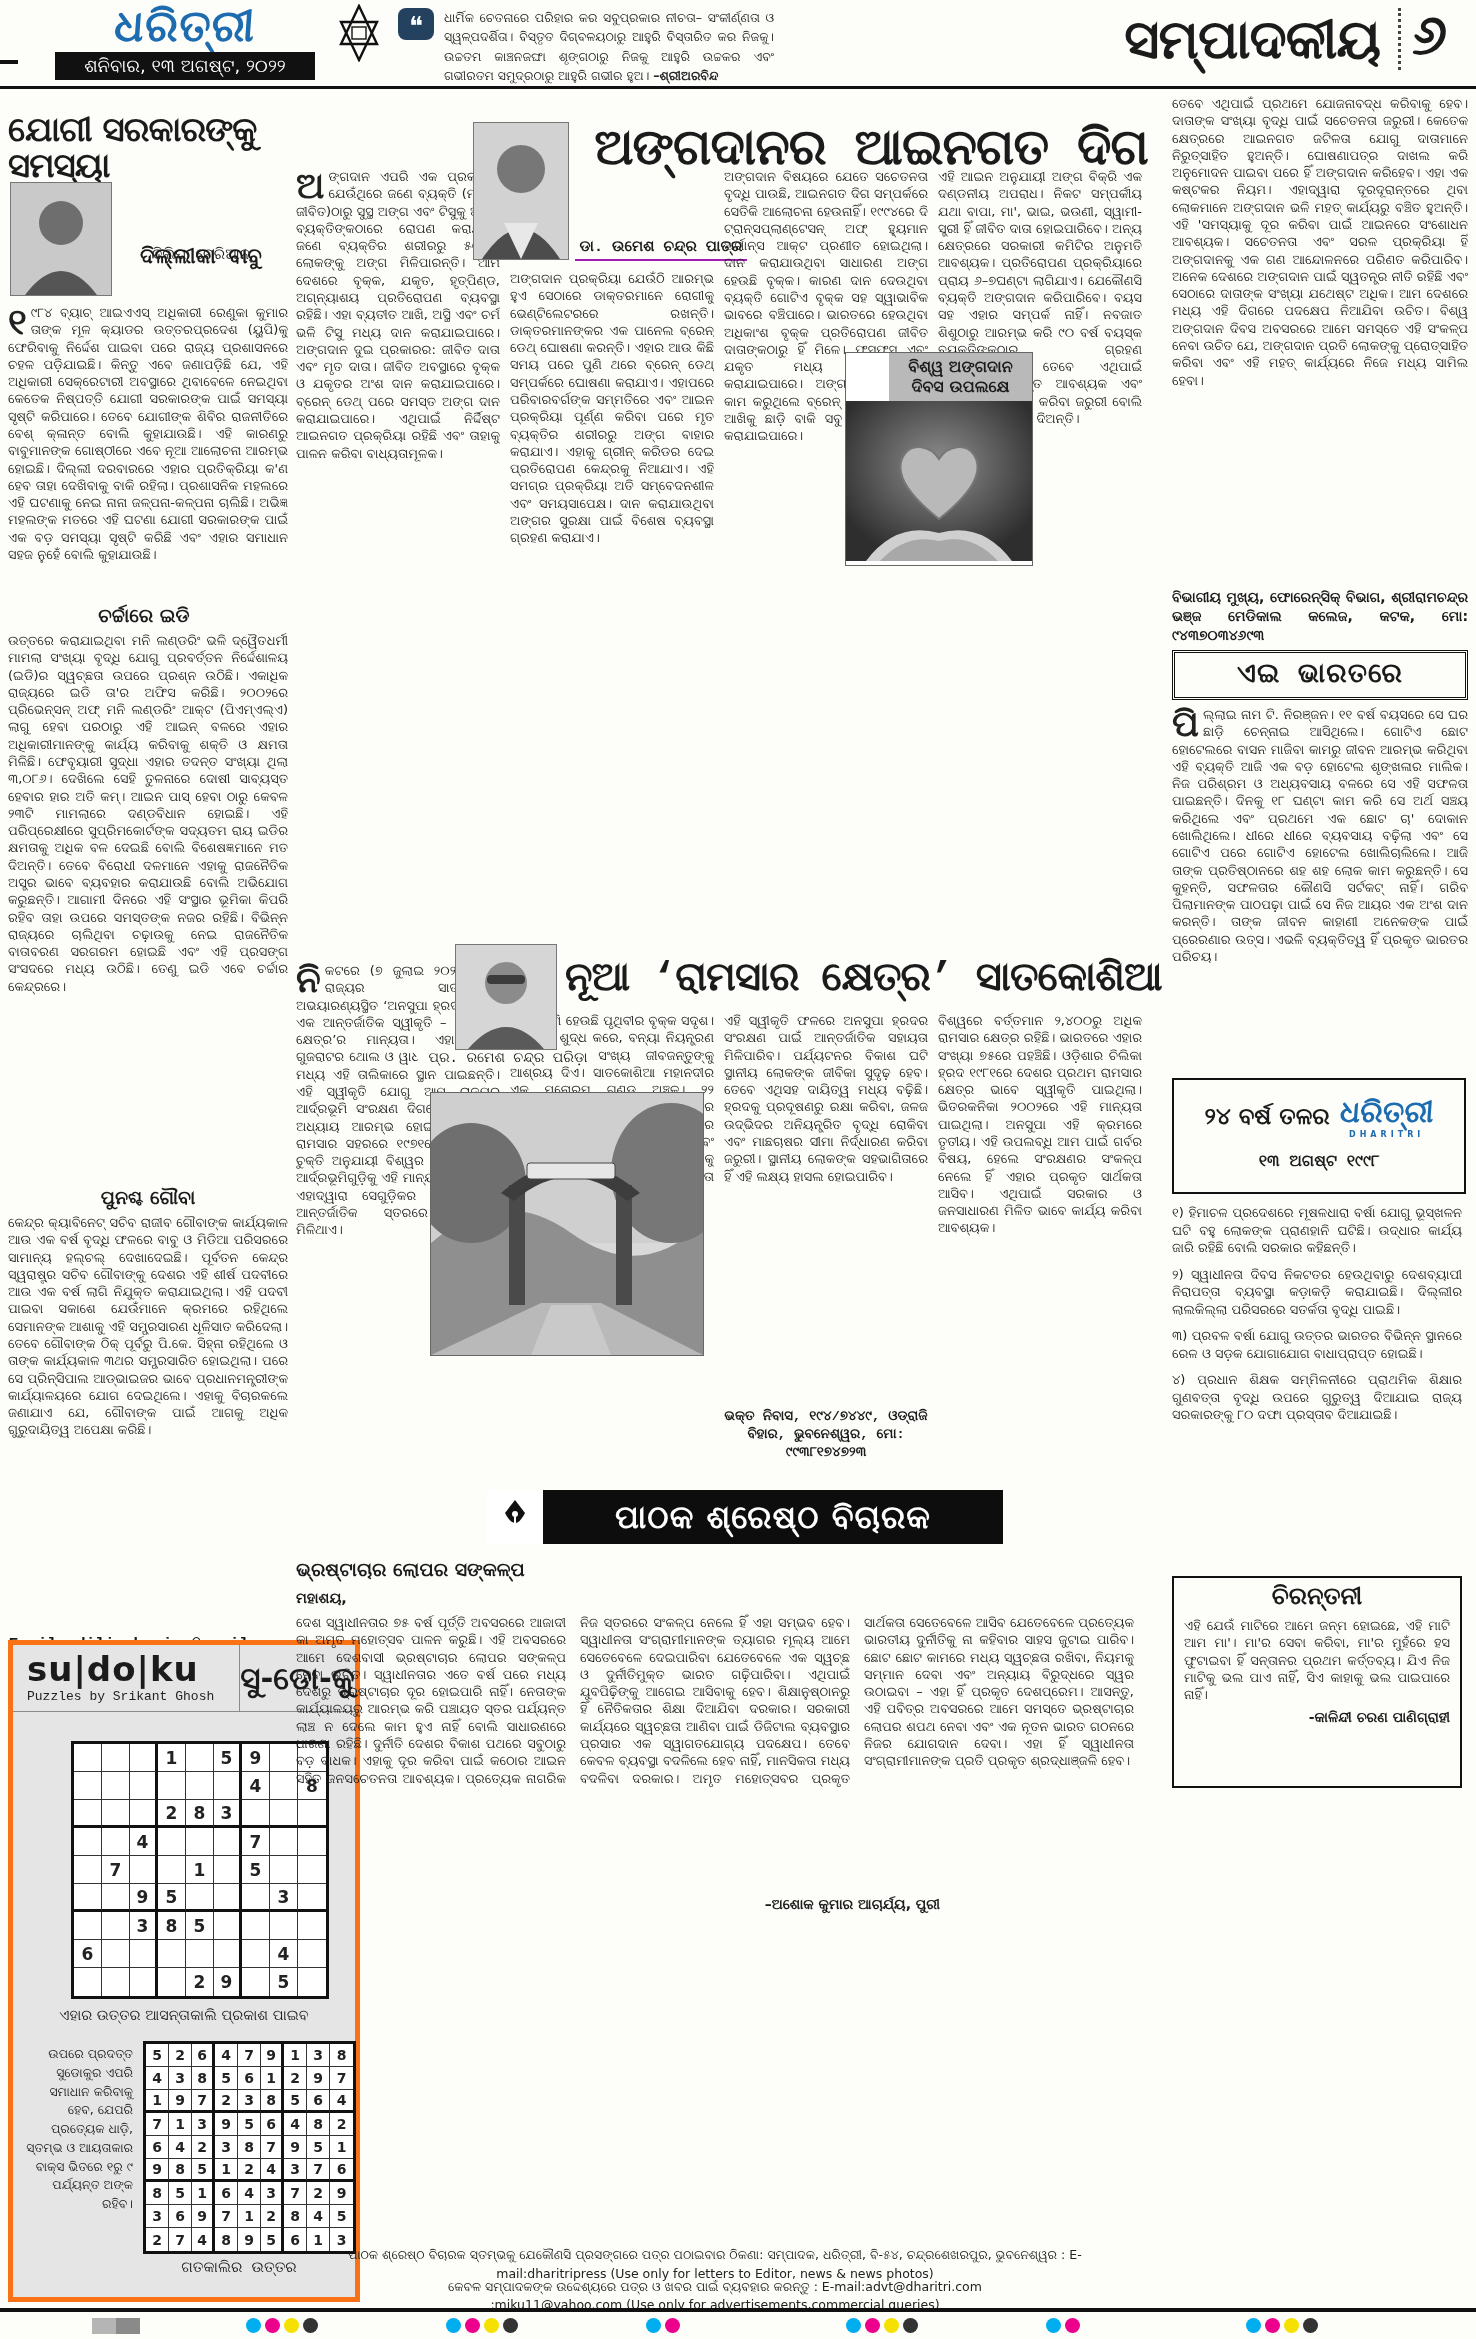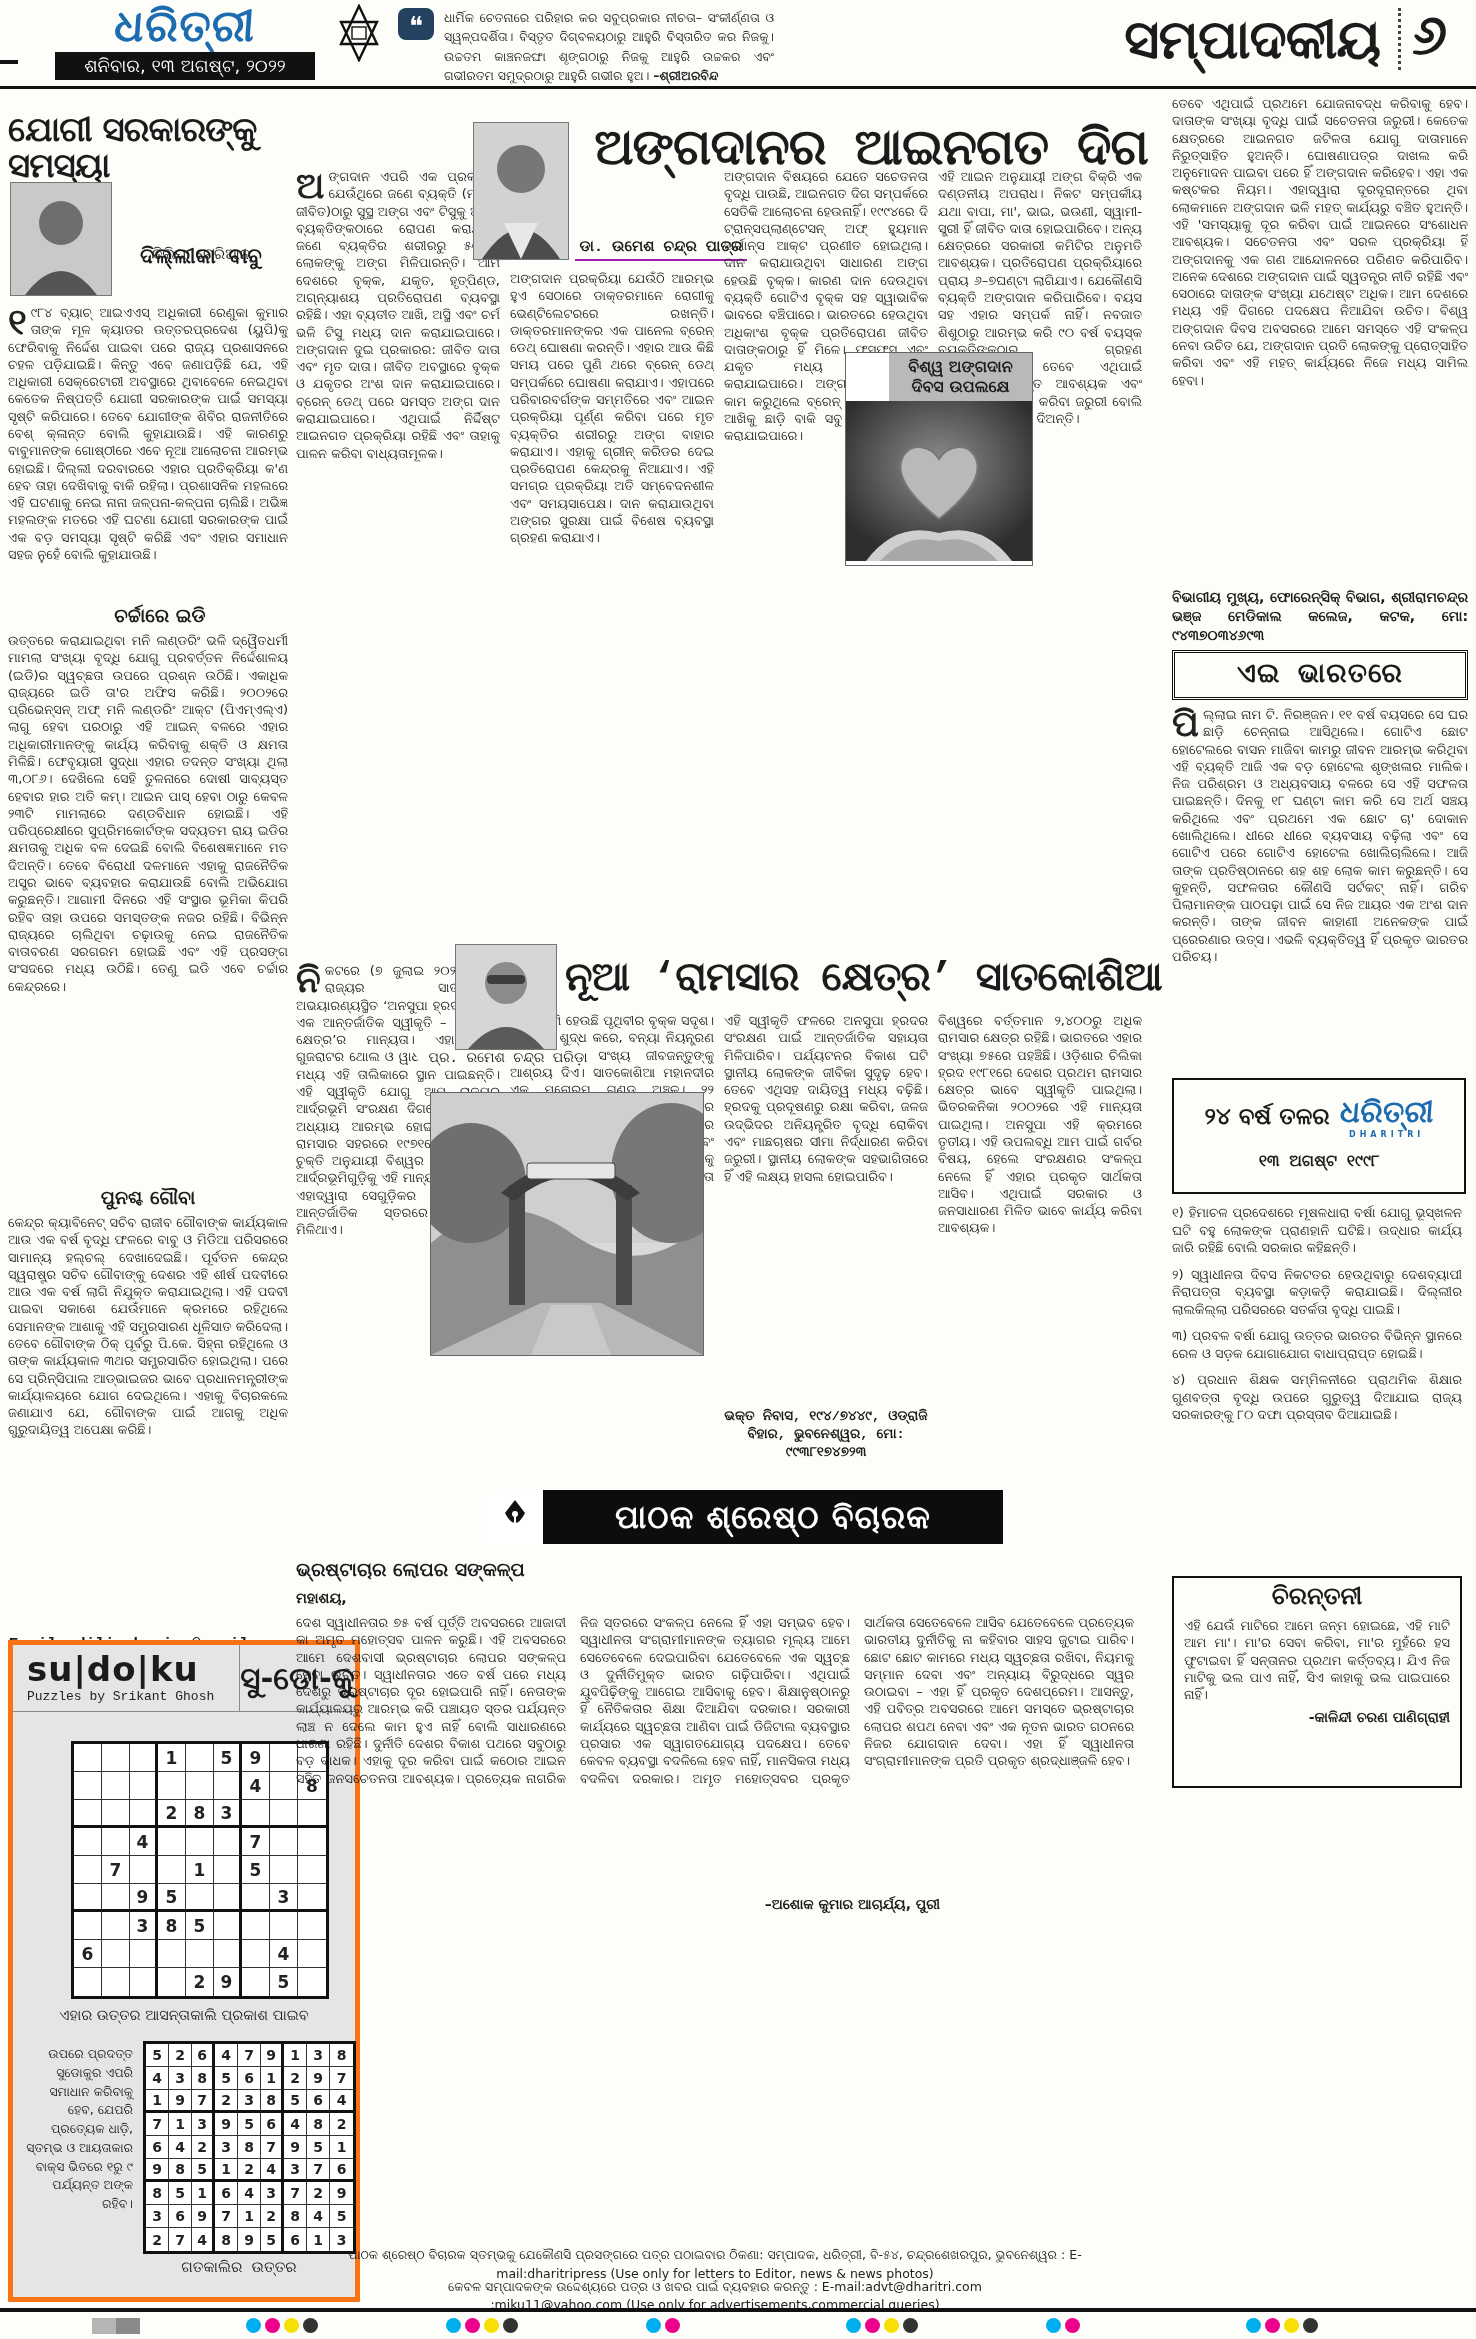--- a/index.html
+++ b/index.html
@@ -99,21 +99,21 @@
         <rect width="100" height="112" fill="#c9c9c9"></rect>
         <circle cx="50" cy="40" r="22" fill="#6e6e6e"></circle>
         <path d="M14 112 Q50 64 86 112 Z" fill="#555"></path>
       </svg>
   </div>
   <div class="abs kicker ctr" style="left:116px;top:198px;width:170px;">ଦିଲ୍ଲୀକା ବାବୁ</div>
   <div class="abs author ctr" style="left:116px;top:246px;width:170px;">ଦିଲିପ ଚେରିଆନ୍</div>
   <div class="abs body-txt clip" style="left:8px;top:304px;width:280px;height:296px;">
     <span class="dc">୧</span><span>୯୮୪ ବ୍ୟାଚ୍ ଆଇଏଏସ୍ ଅଧିକାରୀ ରେଣୁକା କୁମାର ତାଙ୍କ ମୂଳ କ୍ୟାଡର ଉତ୍ତରପ୍ରଦେଶ (ୟୁପି)କୁ ଫେରିବାକୁ ନିର୍ଦ୍ଦେଶ ପାଇବା ପରେ ରାଜ୍ୟ ପ୍ରଶାସନରେ ଚହଳ ପଡ଼ିଯାଇଛି। କିନ୍ତୁ ଏବେ ଜଣାପଡ଼ିଛି ଯେ, ଏହି ଅଧିକାରୀ ସେକ୍ରେଟାରୀ ଅବସ୍ଥାରେ ଥିବାବେଳେ ନେଇଥିବା କେତେକ ନିଷ୍ପତ୍ତି ଯୋଗୀ ସରକାରଙ୍କ ପାଇଁ ସମସ୍ୟା ସୃଷ୍ଟି କରିପାରେ। ତେବେ ଯୋଗୀଙ୍କ ଶିବିର ରାଜନୀତିରେ ବେଶ୍ କ୍ଳାନ୍ତ ବୋଲି କୁହାଯାଉଛି। ଏହି କାରଣରୁ ବାବୁମାନଙ୍କ ଗୋଷ୍ଠୀରେ ଏବେ ନୂଆ ଆଲୋଚନା ଆରମ୍ଭ ହୋଇଛି। ଦିଲ୍ଲୀ ଦରବାରରେ ଏହାର ପ୍ରତିକ୍ରିୟା କ'ଣ ହେବ ତାହା ଦେଖିବାକୁ ବାକି ରହିଲା। ପ୍ରଶାସନିକ ମହଲରେ ଏହି ଘଟଣାକୁ ନେଇ ନାନା ଜଳ୍ପନା-କଳ୍ପନା ଚାଲିଛି। ଅଭିଜ୍ଞ ମହଲଙ୍କ ମତରେ ଏହି ଘଟଣା ଯୋଗୀ ସରକାରଙ୍କ ପାଇଁ ଏକ ବଡ଼ ସମସ୍ୟା ସୃଷ୍ଟି କରିଛି ଏବଂ ଏହାର ସମାଧାନ ସହଜ ନୁହେଁ ବୋଲି କୁହାଯାଉଛି।</span>
   </div>
-  <div class="abs subhead" style="left:20px;top:604px;width:280px;">ଚର୍ଚ୍ଚାରେ ଇଡି</div>
+  <div class="abs subhead" style="left:4px;top:604px;width:280px;">ଚର୍ଚ୍ଚାରେ ଇଡି</div>
   <div class="abs body-txt clip" style="left:8px;top:632px;width:280px;height:548px;">ଉତ୍ତରେ କରାଯାଇଥିବା ମନି ଲଣ୍ଡରିଂ ଭଳି ଦ୍ୱୈତଧର୍ମୀ ମାମଲା ସଂଖ୍ୟା ବୃଦ୍ଧି ଯୋଗୁ ପ୍ରବର୍ତ୍ତନ ନିର୍ଦ୍ଦେଶାଳୟ (ଇଡି)ର ସ୍ୱଚ୍ଛତା ଉପରେ ପ୍ରଶ୍ନ ଉଠିଛି। ଏକାଧିକ ରାଜ୍ୟରେ ଇଡି ତା'ର ଅଫିସ କରିଛି। ୨୦୦୨ରେ ପ୍ରିଭେନ୍ସନ୍ ଅଫ୍ ମନି ଲଣ୍ଡରିଂ ଆକ୍ଟ (ପିଏମ୍‌ଏଲ୍‌ଏ) ଲାଗୁ ହେବା ପରଠାରୁ ଏହି ଆଇନ୍ ବଳରେ ଏହାର ଅଧିକାରୀମାନଙ୍କୁ କାର୍ଯ୍ୟ କରିବାକୁ ଶକ୍ତି ଓ କ୍ଷମତା ମିଳିଛି। ଫେବୃୟାରୀ ସୁଦ୍ଧା ଏହାର ତଦନ୍ତ ସଂଖ୍ୟା ଥିଲା ୩,୦୮୬। ଦେଖିଲେ ସେହି ତୁଳନାରେ ଦୋଷୀ ସାବ୍ୟସ୍ତ ହେବାର ହାର ଅତି କମ୍। ଆଇନ ପାସ୍ ହେବା ଠାରୁ କେବଳ ୨୩ଟି ମାମଲାରେ ଦଣ୍ଡବିଧାନ ହୋଇଛି। ଏହି ପରିପ୍ରେକ୍ଷୀରେ ସୁପ୍ରିମକୋର୍ଟଙ୍କ ସଦ୍ୟତମ ରାୟ ଇଡିର କ୍ଷମତାକୁ ଅଧିକ ବଳ ଦେଇଛି ବୋଲି ବିଶେଷଜ୍ଞମାନେ ମତ ଦିଅନ୍ତି। ତେବେ ବିରୋଧୀ ଦଳମାନେ ଏହାକୁ ରାଜନୈତିକ ଅସ୍ତ୍ର ଭାବେ ବ୍ୟବହାର କରାଯାଉଛି ବୋଲି ଅଭିଯୋଗ କରୁଛନ୍ତି। ଆଗାମୀ ଦିନରେ ଏହି ସଂସ୍ଥାର ଭୂମିକା କିପରି ରହିବ ତାହା ଉପରେ ସମସ୍ତଙ୍କ ନଜର ରହିଛି। ବିଭିନ୍ନ ରାଜ୍ୟରେ ଚାଲିଥିବା ଚଢ଼ାଉକୁ ନେଇ ରାଜନୈତିକ ବାତାବରଣ ସରଗରମ ହୋଇଛି ଏବଂ ଏହି ପ୍ରସଙ୍ଗ ସଂସଦରେ ମଧ୍ୟ ଉଠିଛି। ତେଣୁ ଇଡି ଏବେ ଚର୍ଚ୍ଚାର କେନ୍ଦ୍ରରେ।</div>
   <div class="abs subhead" style="left:8px;top:1186px;width:280px;">ପୁନଶ୍ଚ ଗୌବା</div>
   <div class="abs body-txt clip" style="left:8px;top:1214px;width:280px;height:370px;">କେନ୍ଦ୍ର କ୍ୟାବିନେଟ୍ ସଚିବ ରାଜୀବ ଗୌବାଙ୍କ କାର୍ଯ୍ୟକାଳ ଆଉ ଏକ ବର୍ଷ ବୃଦ୍ଧି ଫଳରେ ବାବୁ ଓ ମିଡିଆ ପରିସରରେ ସାମାନ୍ୟ ହଲ୍‌ଚଲ୍ ଦେଖାଦେଇଛି। ପୂର୍ବତନ କେନ୍ଦ୍ର ସ୍ୱରାଷ୍ଟ୍ର ସଚିବ ଗୌବାଙ୍କୁ ଦେଶର ଏହି ଶୀର୍ଷ ପଦବୀରେ ଆଉ ଏକ ବର୍ଷ ଲାଗି ନିଯୁକ୍ତ କରାଯାଇଥିଲା। ଏହି ପଦବୀ ପାଇବା ସକାଶେ ଯେଉଁମାନେ କ୍ରମରେ ରହିଥିଲେ ସେମାନଙ୍କ ଆଶାକୁ ଏହି ସମ୍ପ୍ରସାରଣ ଧୂଳିସାତ କରିଦେଲା। ତେବେ ଗୌବାଙ୍କ ଠିକ୍ ପୂର୍ବରୁ ପି.କେ. ସିହ୍ନା ରହିଥିଲେ ଓ ତାଙ୍କ କାର୍ଯ୍ୟକାଳ ୩ଥର ସମ୍ପ୍ରସାରିତ ହୋଇଥିଲା। ପରେ ସେ ପ୍ରିନ୍ସିପାଲ ଆଡ୍‌ଭାଇଜର ଭାବେ ପ୍ରଧାନମନ୍ତ୍ରୀଙ୍କ କାର୍ଯ୍ୟାଳୟରେ ଯୋଗ ଦେଇଥିଲେ। ଏହାକୁ ବିଚାରକଲେ ଜଣାଯାଏ ଯେ, ଗୌବାଙ୍କ ପାଇଁ ଆଗକୁ ଅଧିକ ଗୁରୁଦାୟିତ୍ୱ ଅପେକ୍ଷା କରିଛି।</div>
   <div class="abs b ctr" style="left:8px;top:1636px;width:280px;font-size:16px;">Email: dilipcherian@gmail.com</div>
 
   <div class="abs panel" style="left:8px;top:1640px;width:342px;height:652px;">
     <div style="display:flex;height:66px;border-bottom:1px solid #8a8a8a;">
       <div style="width:212px;border-right:1px solid #8a8a8a;padding:4px 0 0 14px;">
         <div class="sudo-brand">su|do|ku</div>
         <div class="sudo-byline">Puzzles by Srikant Ghosh</div>

